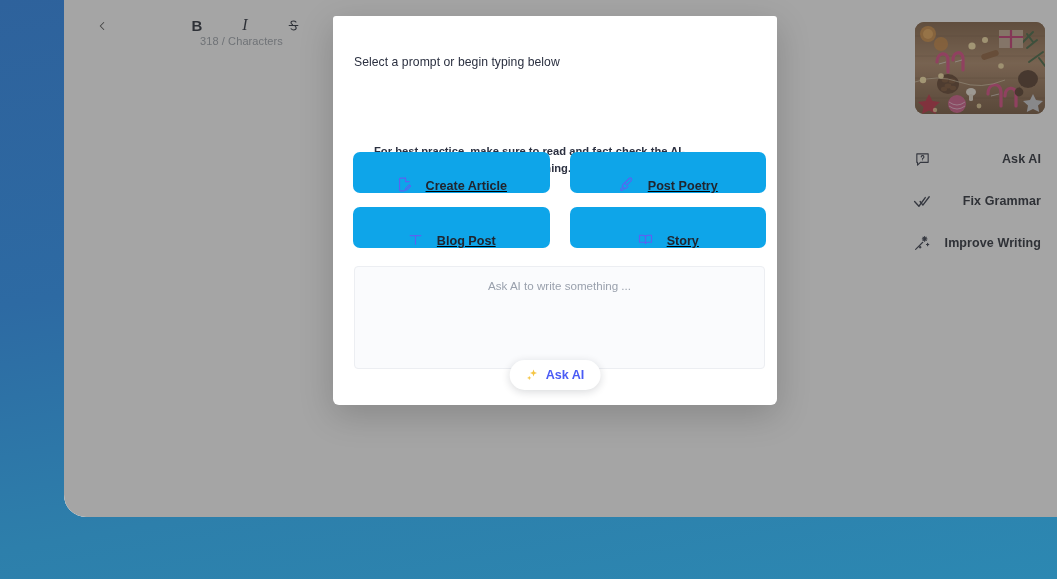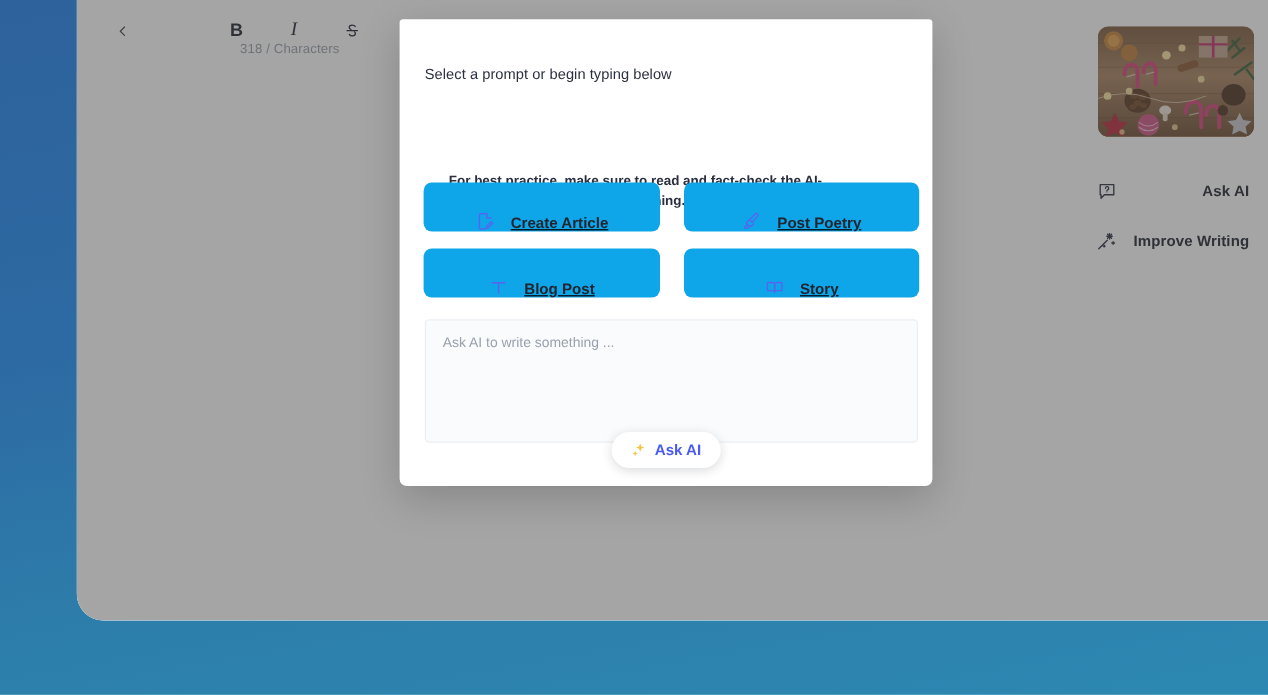--- a/index.html
+++ b/index.html
@@ -220,20 +220,21 @@
     height: 103px;
     background: #fafbfd;
     border: 1px solid #eceef2;
     border-radius: 4px;
     resize: none;
     padding: 12px 14px;
     font-family: inherit;
     font-size: 11.6px;
     color: #2b3040;
     outline: none;
+    text-align: center;
   }
   #ai-prompt-textarea::placeholder { color: #9aa1ad; }
 
   #ask-ai-button {
     position: absolute;
     left: 50%;
     transform: translateX(-50%);
     top: 344px;
     height: 30px;
     padding: 0 16px;
@@ -388,20 +389,29 @@
         <svg width="17" height="17" viewBox="0 0 24 24" fill="none" stroke="currentColor" stroke-width="1.6" stroke-linecap="round" stroke-linejoin="round">
             <path d="M4 4h16v12H9l-4 4v-4H4z"></path>
             <path d="M10.2 8.3a1.9 1.9 0 1 1 2.6 1.8c-.6.3-.9.8-.9 1.4"></path>
             <circle cx="11.9" cy="13.5" r=".55" fill="currentColor" stroke="none"></circle>
           </svg>
       </span>
       <span class="ai-label">Ask AI</span>
     </div>
 
 
+    <div class="ai-action">
+      <span class="ai-icon">
+        <svg width="19" height="19" viewBox="0 0 24 24" fill="none" stroke="currentColor" stroke-width="1.7" stroke-linecap="round" stroke-linejoin="round">
+            <polyline points="2 12 7.5 18 15.5 7"></polyline>
+            <polyline points="9 12 12.5 16.5 20.5 6"></polyline>
+          </svg>
+      </span>
+      <span class="ai-label">Fix Grammar</span>
+    </div>
 
     <div class="ai-action">
       <span class="ai-icon">
         <svg width="18" height="18" viewBox="0 0 24 24" fill="none" stroke="currentColor" stroke-width="1.5" stroke-linecap="round">
             <path d="M3.5 20.5 L13 11"></path>
             <path d="M15.5 3.5 L15.5 9.5"></path>
             <path d="M12.5 6.5 L18.5 6.5"></path>
             <path d="M13.3 4.3 L17.7 8.7"></path>
             <path d="M17.7 4.3 L13.3 8.7"></path>
             <path d="M19.5 12.5 L19.5 15.5"></path>

